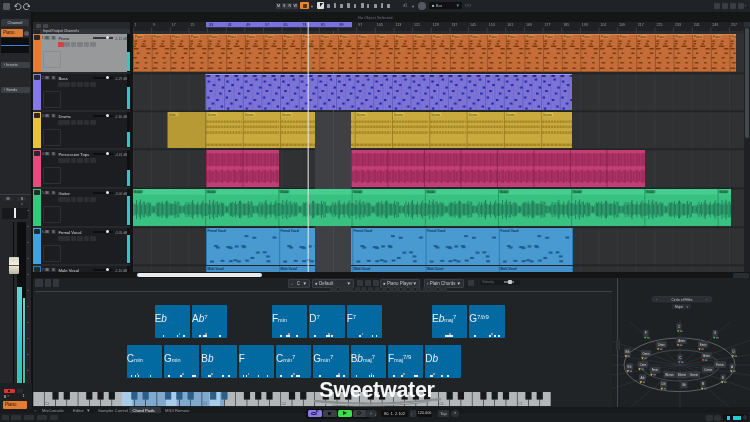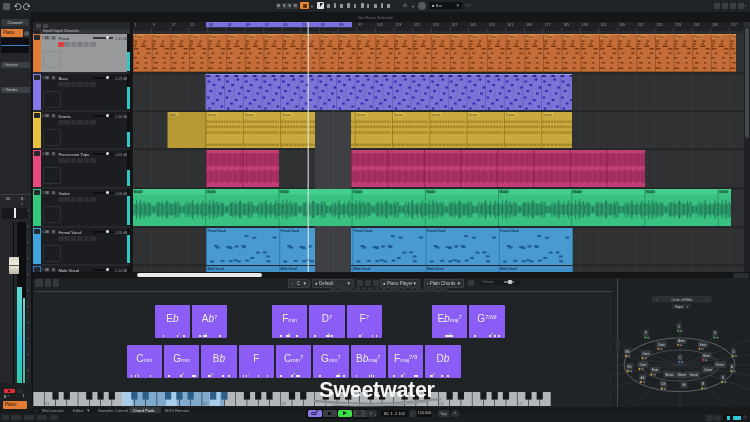--- a/index.html
+++ b/index.html
@@ -32,21 +32,21 @@
 .rmeter{position:absolute;right:0px;top:0;width:3px;height:100%;background:#0e1012;}
 .rmfill{position:absolute;bottom:1px;left:0;width:3px;background:#2fc8c2;}
 .selrow .ms{background:#7e8084;color:#1c1e20;}
 .selrow .rname{color:#17181a;}
 .selrow .rdb{color:#3c3e42;}
 .selrow .rbtn{background:#7e8084;}
 .selrow .rslider{background:#35373b;}
 .selrow .rsq{border-color:#8a8c90;}
 .lbar{position:absolute;left:1px;width:29px;height:6px;background:#3c3f43;border-radius:1px;color:#c6c8ca;font-size:3.8px;line-height:6px;padding-left:3px;}
 
-.pad{position:absolute;background:#8b5cf6;border-radius:1px;color:#eceef0;text-align:center;}
+.pad{position:absolute;background:#0369a1;border-radius:1px;color:#eceef0;}
 .pad .lbl{position:absolute;left:0;right:0;top:8px;height:14px;font-size:10px;color:#eceef0;white-space:nowrap;}
 .pad .sm{font-size:5.5px;}
 .pad .sup{font-size:6px;position:relative;top:-3.5px;}
 .pad .kb{position:absolute;left:2px;bottom:1px;width:31px;height:4px;}
 .dot{position:absolute;width:1.8px;height:2.5px;background:#e8eaec;bottom:0;}
 .dot2{position:absolute;width:1.8px;height:2.2px;background:#9a9da2;top:0;}
 .tbbox{position:absolute;height:9px;background:#2b2e32;border:1px solid #3a3d41;border-radius:1px;color:#c2c4c8;font-size:4.5px;line-height:7px;padding:0 2px;white-space:nowrap;}
 .tbicon{position:absolute;width:8px;height:8px;background:#34373b;border-radius:1px;}
 .tab{position:absolute;top:1px;font-size:4.2px;color:#9a9da0;line-height:5px;white-space:nowrap;}
 </style></head>

